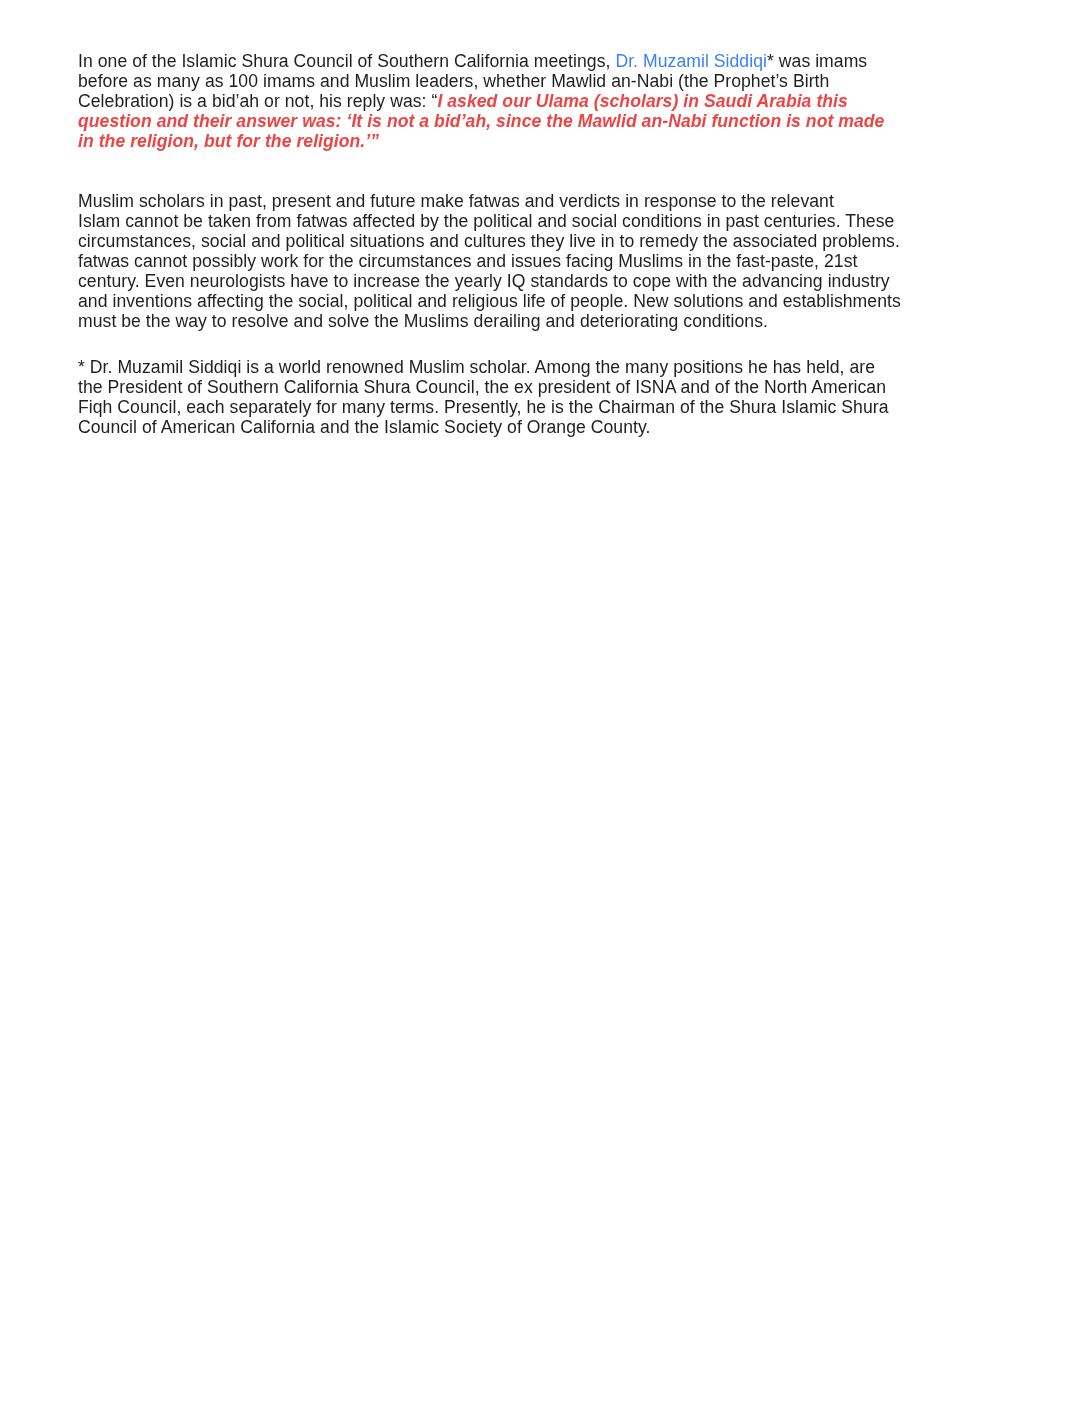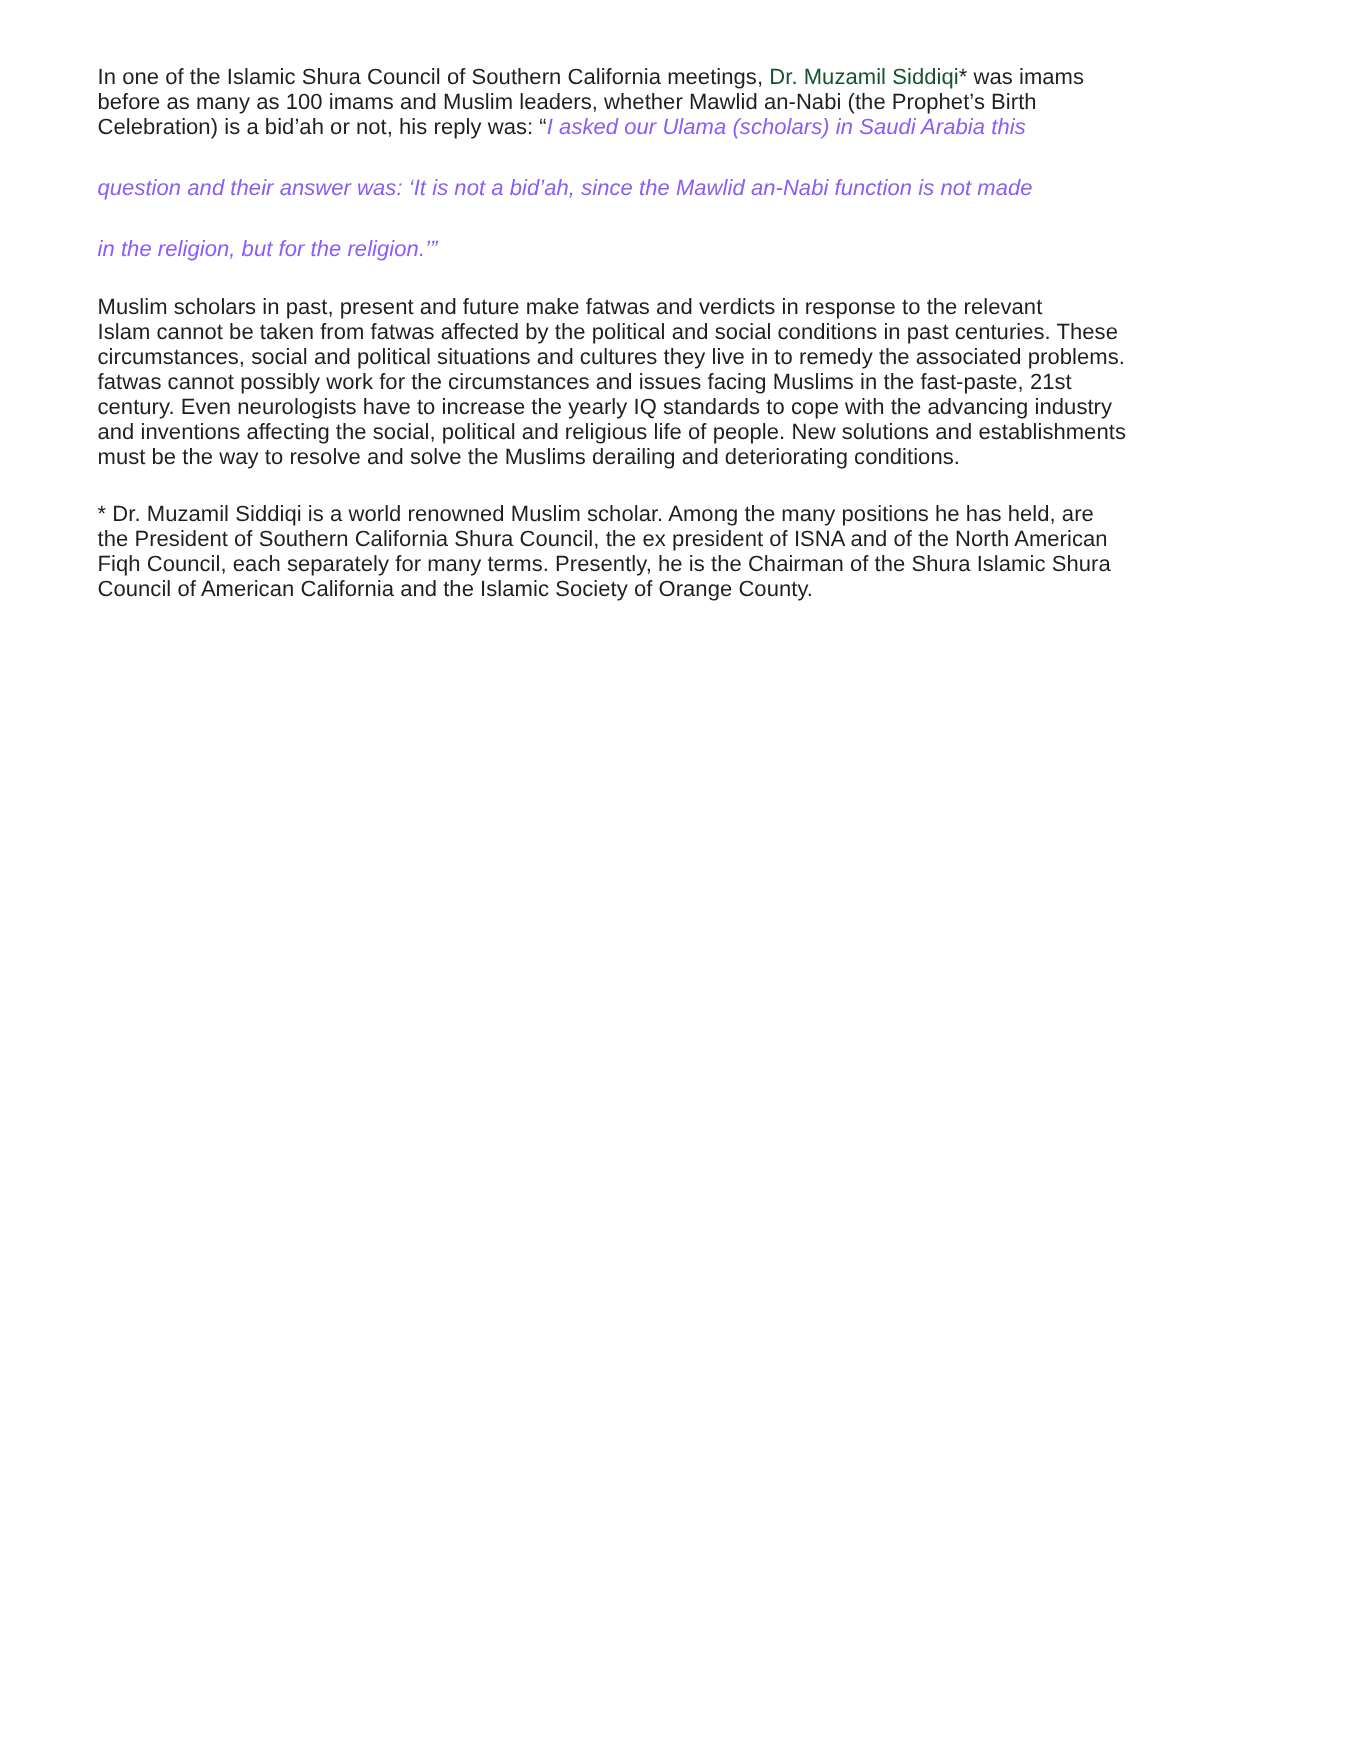--- a/index.html
+++ b/index.html
@@ -23,35 +23,34 @@
     }
     .para {
       margin: 0;
       font-size: 17.6px;
       line-height: 20px;
       letter-spacing: 0.05px;
     }
     .para + .para {
       margin-top: 26px;
     }
-    .para.p2 { margin-top: 26px; }
+    .para.p2 { margin-top: 40px; }
     .para.p3 { margin-top: 26px; }
     .line {
       display: block;
       white-space: nowrap;
     }
     .link {
-      color: #14532d;
+      color: #3b82f6;
       text-decoration: none;
     }
     .quote {
-      color: #8b5cf6;
-      font-weight: normal;
+      color: #ef4444;
+      font-weight: bold;
       font-style: italic;
-      margin-top: 29px;
     }
   </style>
 </head>
 <body>
 
 <div class="page">
 
   <p class="para p1">
     <span class="line"><span>In one of the Islamic Shura Council of Southern California meetings, </span><a class="link" href="#">Dr. Muzamil Siddiqi</a><span>* was imams</span></span>
     <span class="line">before as many as 100 imams and Muslim leaders, whether Mawlid an-Nabi (the Prophet’s Birth</span>

